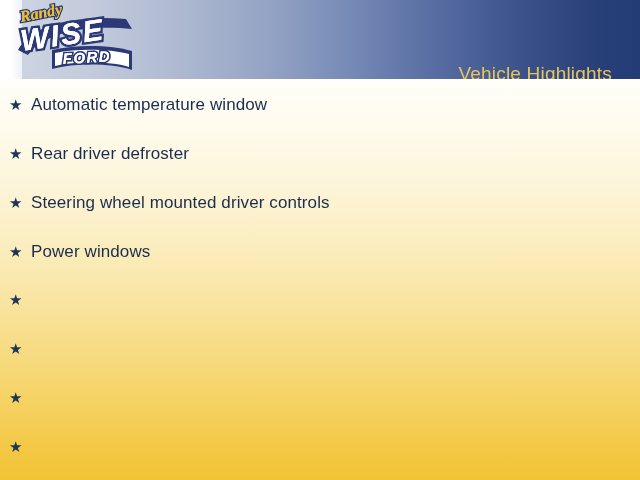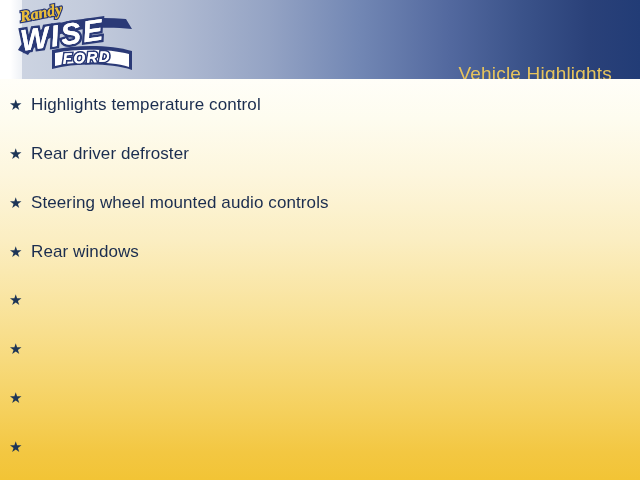--- a/index.html
+++ b/index.html
@@ -164,33 +164,33 @@
     </div>
 
     <div class="header-title">Vehicle Highlights</div>
   </div>
   <div class="header-edge"></div>
 
   <div class="highlights">
     <ul class="hl-list">
       <li class="hl-item">
         <span class="hl-star">★</span>
-        <span class="hl-label">Highlights temperature control</span>
+        <span class="hl-label">Automatic temperature window</span>
       </li>
       <li class="hl-item">
         <span class="hl-star">★</span>
         <span class="hl-label">Rear driver defroster</span>
       </li>
       <li class="hl-item">
         <span class="hl-star">★</span>
-        <span class="hl-label">Steering wheel mounted audio controls</span>
-      </li>
-      <li class="hl-item">
-        <span class="hl-star">★</span>
-        <span class="hl-label">Rear windows</span>
+        <span class="hl-label">Steering wheel mounted driver controls</span>
+      </li>
+      <li class="hl-item">
+        <span class="hl-star">★</span>
+        <span class="hl-label">Power windows</span>
       </li>
       <li class="hl-item">
         <span class="hl-star">★</span>
       </li>
       <li class="hl-item">
         <span class="hl-star">★</span>
       </li>
       <li class="hl-item">
         <span class="hl-star">★</span>
       </li>

